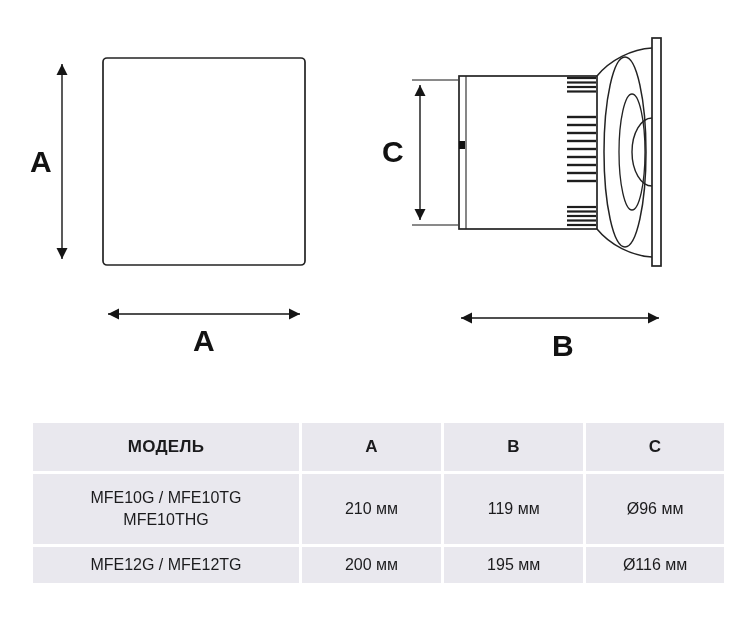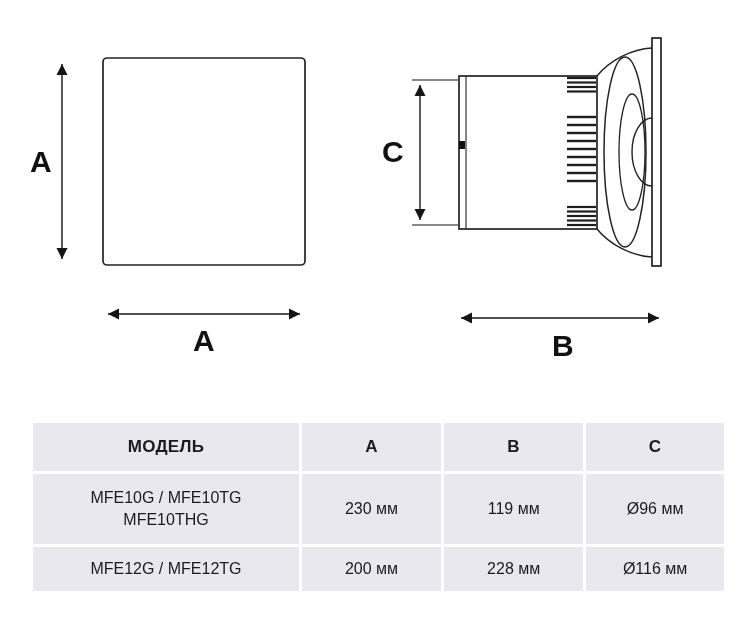--- a/index.html
+++ b/index.html
@@ -45,21 +45,21 @@
     text-align: center;
   }
   .spec-table td { font-size: 16px; font-weight: 400; }
   .spec-table td.model-cell {
     font-weight: 400;
     font-size: 16px;
     white-space: pre-line;
     line-height: 1.4;
   }
   .spec-table tbody tr.row-first td { height: 70px; }
-  .spec-table tbody tr.row-second td { height: 44px; margin-top: 48px; }
+  .spec-table tbody tr.row-second td { height: 36px; margin-top: 48px; }
 </style>
 </head>
 <body>
 
 <div class="page">
 
   <svg class="drawing" width="755" height="405" viewBox="0 0 755 405">
     <defs>
       <marker id="arr" viewBox="0 0 10 10" refX="10" refY="5" markerWidth="8" markerHeight="8" orient="auto-start-reverse">
         <path d="M0,0 L10,5 L0,10 z" fill="#151515"></path>
@@ -139,26 +139,26 @@
         <th>МОДЕЛЬ</th>
         <th>A</th>
         <th>B</th>
         <th>C</th>
       </tr>
     </thead>
     <tbody>
       <tr class="row-first">
         <td class="model-cell">MFE10G / MFE10TG
 MFE10THG</td>
-        <td>230 мм</td>
+        <td>210 мм</td>
         <td>119 мм</td>
         <td>Ø96 мм</td>
       </tr>
       <tr class="row-second">
         <td class="model-cell">MFE12G / MFE12TG</td>
         <td>200 мм</td>
-        <td>228 мм</td>
+        <td>195 мм</td>
         <td>Ø116 мм</td>
       </tr>
     </tbody>
   </table>
 
 </div>
 
 </body></html>

